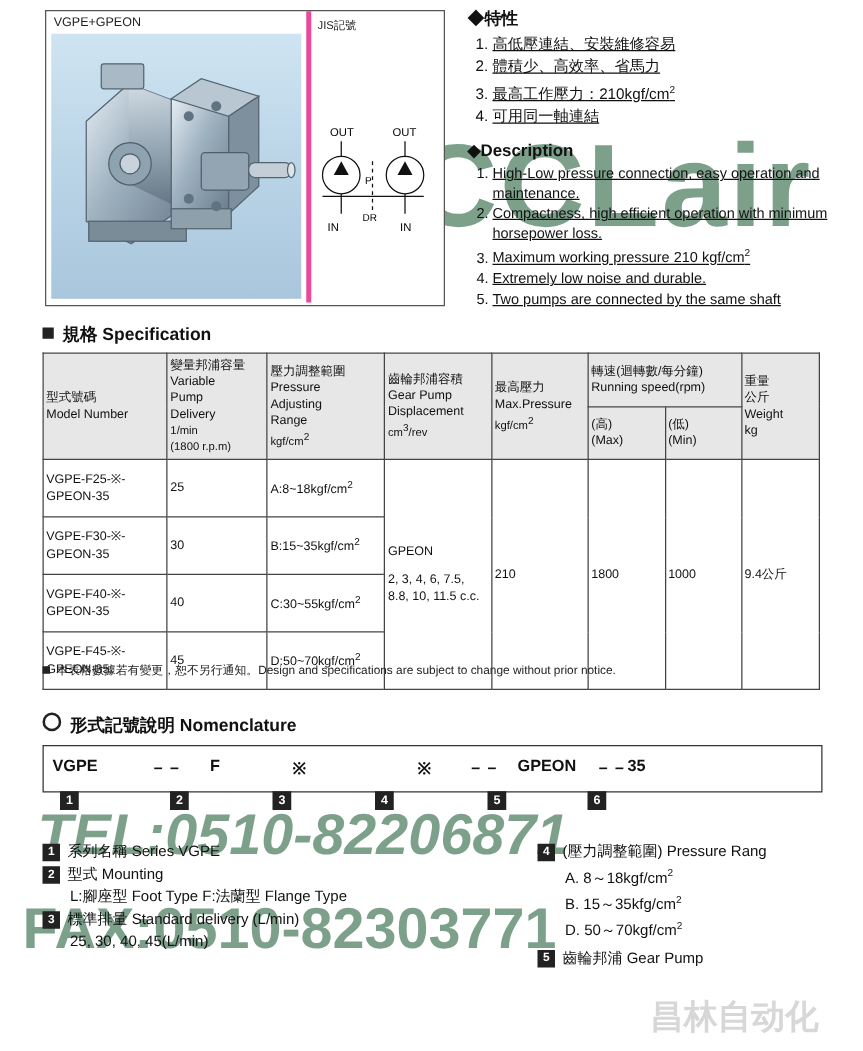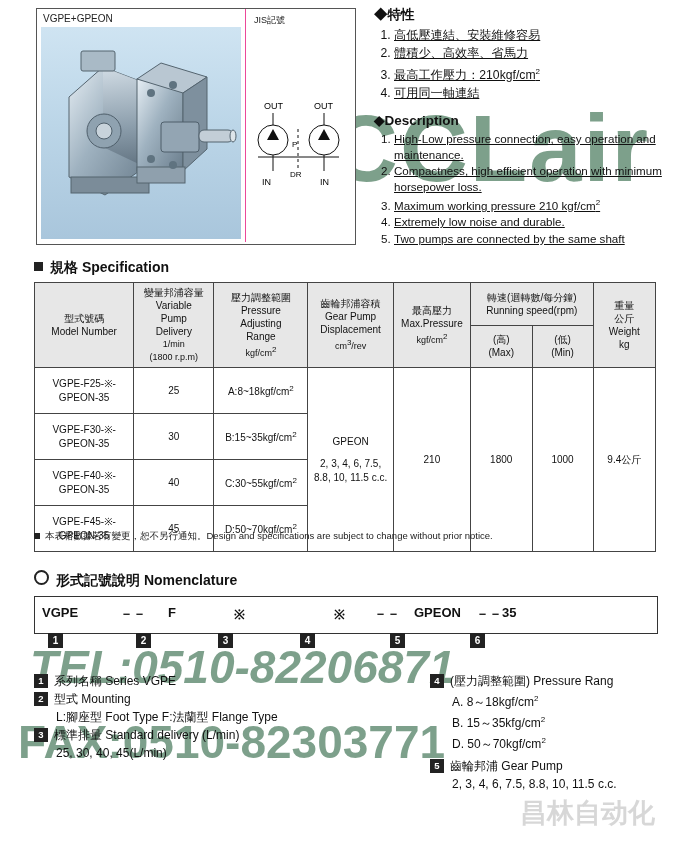--- a/index.html
+++ b/index.html
@@ -19,21 +19,21 @@
     font-weight:bold;
     white-space:nowrap;
   }
   .wm1{left:330px;top:95px;font-size:94px;letter-spacing:2px;}
   .wm2{left:30px;top:640px;font-size:46px;font-style:italic;}
   .wm3{left:18px;top:715px;font-size:46px;}
   .wm4{left:520px;top:795px;font-size:27px;color:#b8b8b8;}
 
   
   .top{position:absolute;left:36px;top:8px;width:318px;height:235px;border:1px solid #555;background:#fff;}
-  .photobox{position:absolute;left:0;top:0;width:208px;height:233px;border-right:1px solid #ec4899;overflow:hidden;}
+  .photobox{position:absolute;left:0;top:0;width:208px;height:233px;border-right:4px solid #ec4899;overflow:hidden;}
   .photo-label{position:absolute;left:6px;top:4px;font-size:10px;color:#222;z-index:5;}
   .photo-bg{position:absolute;left:4px;top:18px;width:200px;height:212px;
     background:linear-gradient(180deg,#cfe4f2 0%,#bcd6e8 45%,#a9c6dc 100%);}
   .pump{position:absolute;}
   .jis{position:absolute;left:209px;top:0;width:108px;height:233px;}
   .jis-label{position:absolute;left:8px;top:5px;font-size:9px;color:#222;}
 
   
   .rcol{position:absolute;left:374px;top:6px;width:320px;}
   .sect-h{font-size:13.5px;font-weight:bold;margin:0 0 3px 0;}
@@ -41,21 +41,21 @@
   .rcol li{font-size:12.2px;line-height:17px;margin-bottom:1px;}
   .rcol .en li{font-size:11.6px;line-height:15.5px;}
   sup{font-size:8px;vertical-align:super;}
 
   
   .spec-head{position:absolute;left:34px;top:259px;font-size:14px;font-weight:bold;}
   .sq{display:inline-block;width:9px;height:9px;background:#222;margin-right:7px;vertical-align:1px;}
 
   
   table.spec{position:absolute;left:34px;top:282px;border-collapse:collapse;width:622px;}
-  table.spec th,table.spec td{border:1px solid #444;text-align:center;vertical-align:middle;font-size:10px;color:#111;}
+  table.spec th,table.spec td{border:1px solid #444;text-align:left;vertical-align:middle;font-size:10px;color:#111;}
   table.spec thead th{background:#e7e7e7;padding:3px 2px;line-height:13px;font-weight:normal;}
   table.spec tbody td{height:41px;padding:2px;line-height:14px;}
   .hdr-sub{font-size:9px;}
   .model-cell{font-size:9.5px;}
   .note{position:absolute;left:34px;top:530px;font-size:9.5px;color:#222;}
   .note .nsq{display:inline-block;width:6px;height:6px;background:#222;margin-right:5px;}
 
   
   .nom-head{position:absolute;left:34px;top:570px;font-size:14px;font-weight:bold;}
   .circ{display:inline-block;width:11px;height:11px;border:2px solid #222;border-radius:50%;margin-right:7px;vertical-align:0px;}
@@ -295,15 +295,14 @@
 
 <div class="leg rightleg">
   <div>
     <span class="legnum">4</span><span>(壓力調整範圍) Pressure Rang</span>
     <span class="ind">A. 8～18kgf/cm<sup>2</sup></span>
     <span class="ind">B. 15～35kfg/cm<sup>2</sup></span>
     <span class="ind">D. 50～70kgf/cm<sup>2</sup></span>
   </div>
   <div style="margin-top:4px">
     <span class="legnum">5</span><span>齒輪邦浦 Gear Pump</span>
-    <span class="ind">2, 3, 4, 6, 7.5, 8.8, 10, 11.5 c.c.</span>
   </div>
 </div>
 
 </body></html>

